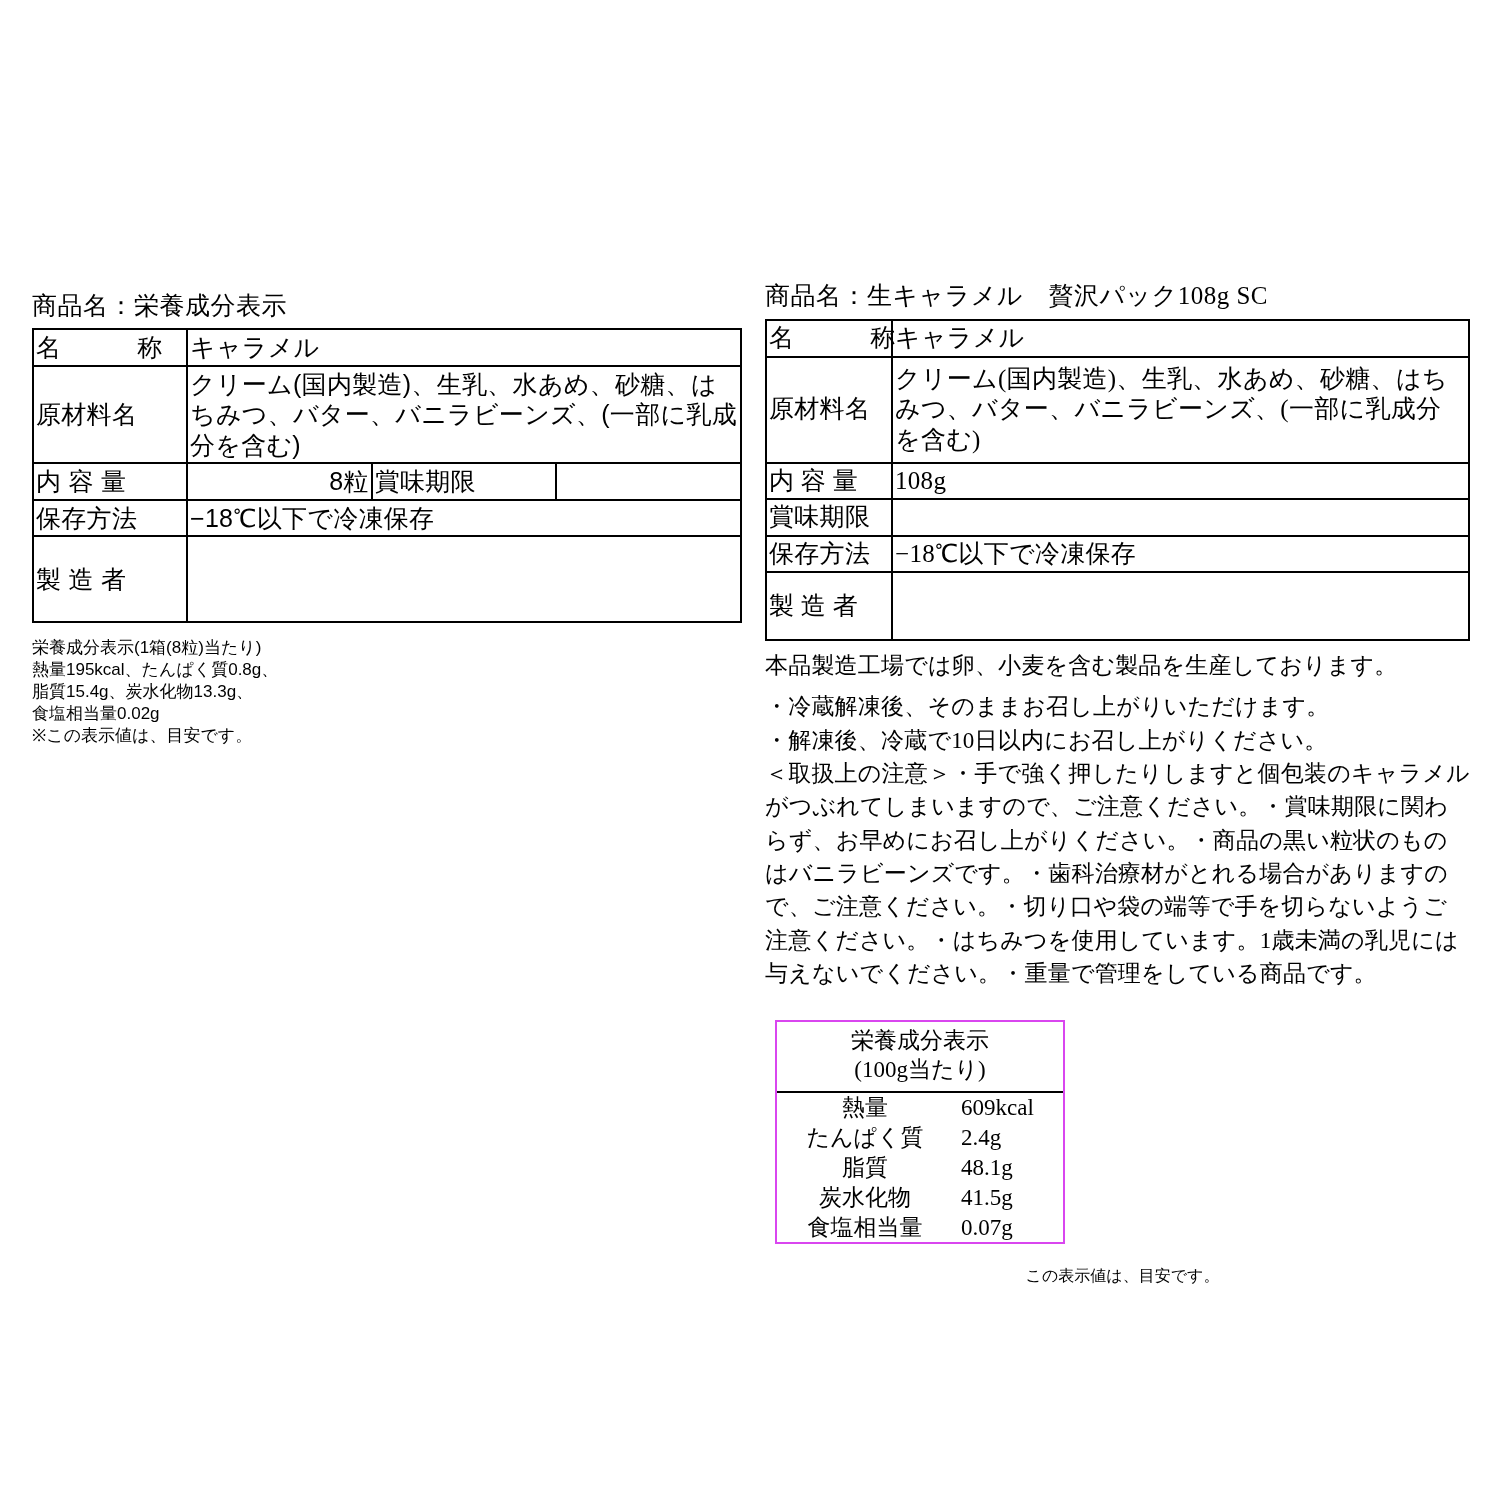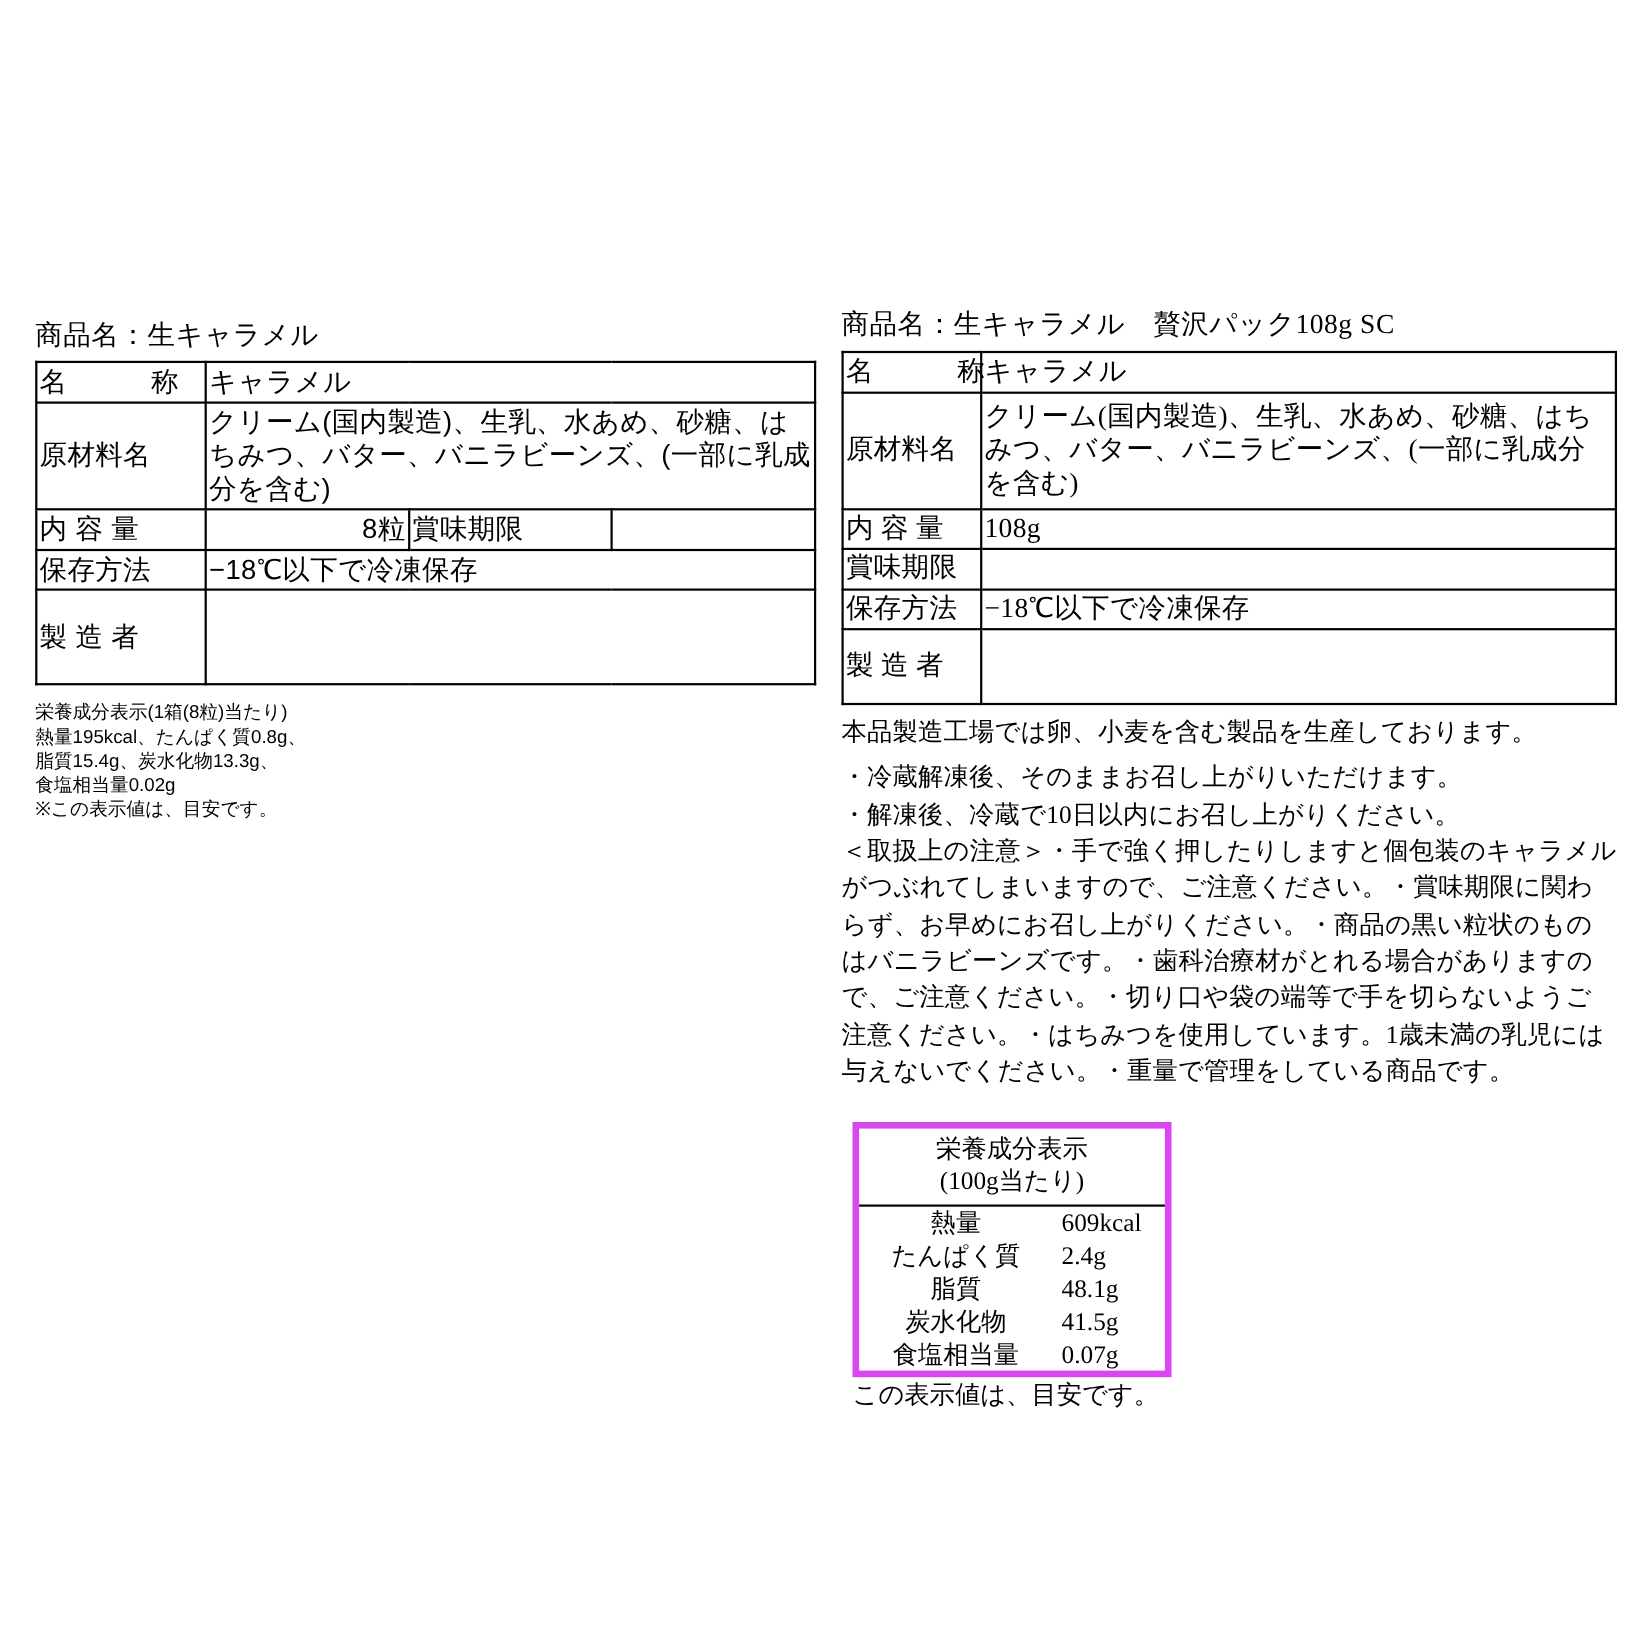--- a/index.html
+++ b/index.html
@@ -85,21 +85,21 @@
   .nutri-left {
     font-size: 17px;
     line-height: 1.3;
     margin-top: 14px;
     white-space: pre-wrap;
   }
   .nutri-box {
     margin-top: 30px;
     width: 290px;
     margin-left: 10px;
-    border: 6px solid #d946ef;
+    border: 2px solid #d946ef;
     box-sizing: border-box;
   }
   .nutri-head {
     text-align: center;
     font-size: 23px;
     line-height: 1.25;
     padding: 5px 0 6px 0;
     border-bottom: 2px solid #000;
     white-space: pre-line;
   }
@@ -115,33 +115,34 @@
     border: none;
   }
   table.nutri td.n-name {
     text-align: center;
     width: 160px;
   }
   table.nutri td.n-val {
     text-align: left;
   }
   .nutri-foot {
-    font-size: 23px;
-    margin-top: 0;
+    font-size: 16px;
+    margin-top: 22px;
     margin-left: 10px;
     white-space: pre;
+    text-align: center;
   }
 </style>
 </head>
 <body>
 
 <div class="page">
 
   <div class="panel panel-left">
-    <div class="product-title">商品名：生キャラメル</div>
+    <div class="product-title">商品名：栄養成分表示</div>
 
     <table class="spec">
       <tbody>
           <tr>
         <td class="c1 lbl">名　　　称</td>
         <td colspan="3">キャラメル</td>
       </tr>
       <tr>
         <td class="c1 lbl">原材料名</td>
         <td colspan="3" class="tall">クリーム(国内製造)、生乳、水あめ、砂糖、はちみつ、バター、バニラビーンズ、(一部に乳成分を含む)</td>

